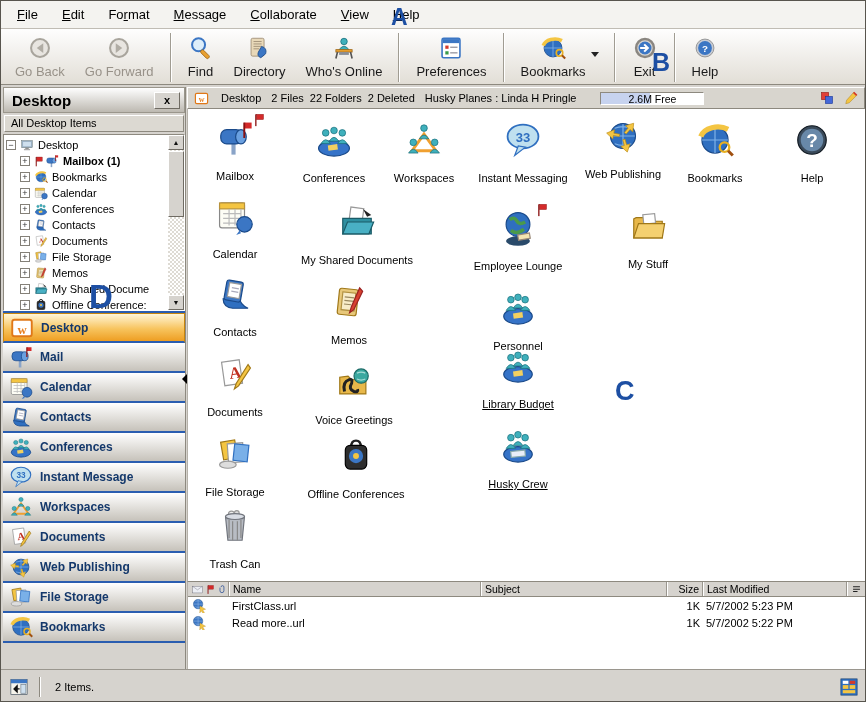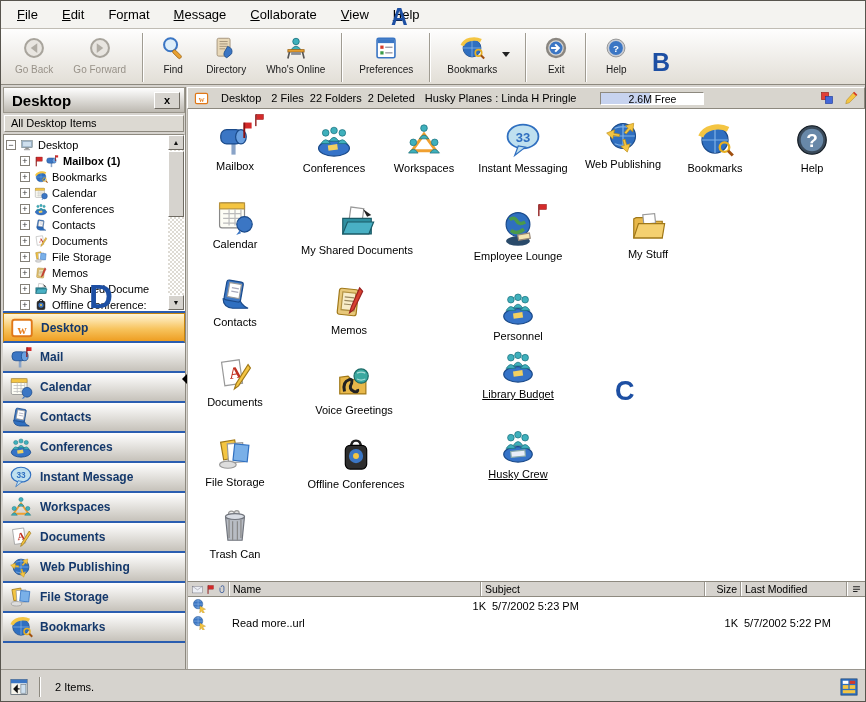--- a/index.html
+++ b/index.html
@@ -15,21 +15,21 @@
     border-bottom:1px solid #c0bcb4;display:flex;align-items:center;padding-left:4px;}
   .menu-item{padding:4px 12px;font-size:13px;cursor:default;}
   .menu-item u{text-decoration:underline;}
 
   
   .toolbar{position:absolute;left:0;top:28px;width:866px;height:56px;
     background:linear-gradient(#fefefe,#e2ded6);border-bottom:1px solid #8d897f;
     display:flex;align-items:stretch;padding:2px 4px 0 4px;}
   .tbtn{position:relative;display:flex;flex-direction:column;align-items:center;
     justify-content:flex-start;padding:3px 9px 2px;border:1px solid transparent;}
-  .tbtn .tb-label{font-size:10px;margin-top:3px;color:#1a1a1a;white-space:nowrap;}
+  .tbtn .tb-label{font-size:13px;margin-top:3px;color:#1a1a1a;white-space:nowrap;}
   .tbtn.disabled .tb-label{color:#989289;}
   .tbtn .tb-drop{position:absolute;right:-4px;top:20px;width:0;height:0;
     border-left:4px solid transparent;border-right:4px solid transparent;border-top:5px solid #222;}
   .tbtn.has-drop{margin-right:12px;}
   .tb-sep{width:0;border-left:1px solid #a09c92;border-right:1px solid #fff;margin:2px 6px;}
 
   
   .left-panel{position:absolute;left:2px;top:86px;width:183px;height:582px;
     background:#d6d3ce;border-right:1px solid #8d897f;}
   .panel-title{height:26px;background:linear-gradient(#fefefe,#bdb9b1);
@@ -77,33 +77,33 @@
   .free-fill{position:absolute;left:0;top:0;bottom:0;width:48%;background:#c7d3ef;}
   .free-label{position:absolute;left:0;right:0;top:0;text-align:center;font-size:10.5px;line-height:12px;}
   .info-spacer{flex:1;}
 
   
   .desktop-area{position:absolute;left:186px;top:108px;width:678px;height:472px;
     background:#fff;border-left:1px solid #b5b1a9;overflow:hidden;}
   .ditem{position:absolute;width:140px;text-align:center;}
   .dicon{position:relative;height:40px;display:flex;justify-content:center;align-items:flex-end;}
   .dflag{position:absolute;right:38px;top:-4px;}
-  .dlabel{margin-top:3px;font-size:11px;}
+  .dlabel{margin-top:13px;font-size:11px;}
   .dlabel.underline{text-decoration:underline;}
 
   
   .file-list{position:absolute;left:186px;top:580px;width:678px;height:88px;
     background:#fff;border-left:1px solid #b5b1a9;border-top:1px solid #8d897f;}
   .fl-header{display:flex;height:15px;background:#d6d3ce;border-bottom:1px solid #8d897f;
     font-size:10.5px;align-items:center;}
   .fl-header .fc{border-right:1px solid #9a968e;border-left:1px solid #fff;height:100%;
     display:flex;align-items:center;padding:0 3px;}
   .fc-icons{width:41px;display:flex;align-items:center;gap:2px;padding-left:2px;}
   .fc-name{width:252px;}
-  .fc-subject{width:224px;}
+  .fc-subject{width:186px;}
   .fc-size{width:36px;justify-content:flex-end;text-align:right;}
   .fc-mod{flex:1;}
   .fc-menu{width:18px;justify-content:center;}
   .frow{display:flex;height:17px;align-items:center;font-size:11px;}
   .frow .fc{padding:0 3px;height:100%;display:flex;align-items:center;}
   .frow .fc-icons{padding-left:4px;}
   .frow .fc-size{justify-content:flex-end;}
 
   
   .status-bar{position:absolute;left:0;top:668px;width:866px;height:34px;background:#d6d3ce;
@@ -925,20 +925,21 @@
         <div class="frow">
           <span class="fc fc-icons">
             <span class="icon" style="height: 15px; width: 15px;">
               <svg viewBox="0 0 32 32">
                 <circle cx="13" cy="13" r="10" fill="#3b76c4" stroke="#1a4a8a"></circle>
                 <path d="M3 13h20M13 3v20M7 7a13 9 0 0 1 12 0M7 19a13 9 0 0 0 12 0" stroke="#9fc4ec" fill="none"></path>
                 <path d="M17 17 l12 7 -6 1.5 3.5 5.5 -3 2 -3.5 -5.5 -3.5 4.5z" fill="#f4c542" stroke="#a07818" stroke-width="0.6"></path>
               </svg>
             </span>
           </span>
+          <span class="fc fc-name">FirstClass.url</span>
           <span class="fc fc-subject"></span>
           <span class="fc fc-size">1K</span>
           <span class="fc fc-mod">5/7/2002  5:23 PM</span>
         </div>
         <div class="frow">
           <span class="fc fc-icons">
             <span class="icon" style="height: 15px; width: 15px;">
               <svg viewBox="0 0 32 32">
                 <circle cx="13" cy="13" r="10" fill="#3b76c4" stroke="#1a4a8a"></circle>
                 <path d="M3 13h20M13 3v20M7 7a13 9 0 0 1 12 0M7 19a13 9 0 0 0 12 0" stroke="#9fc4ec" fill="none"></path>

